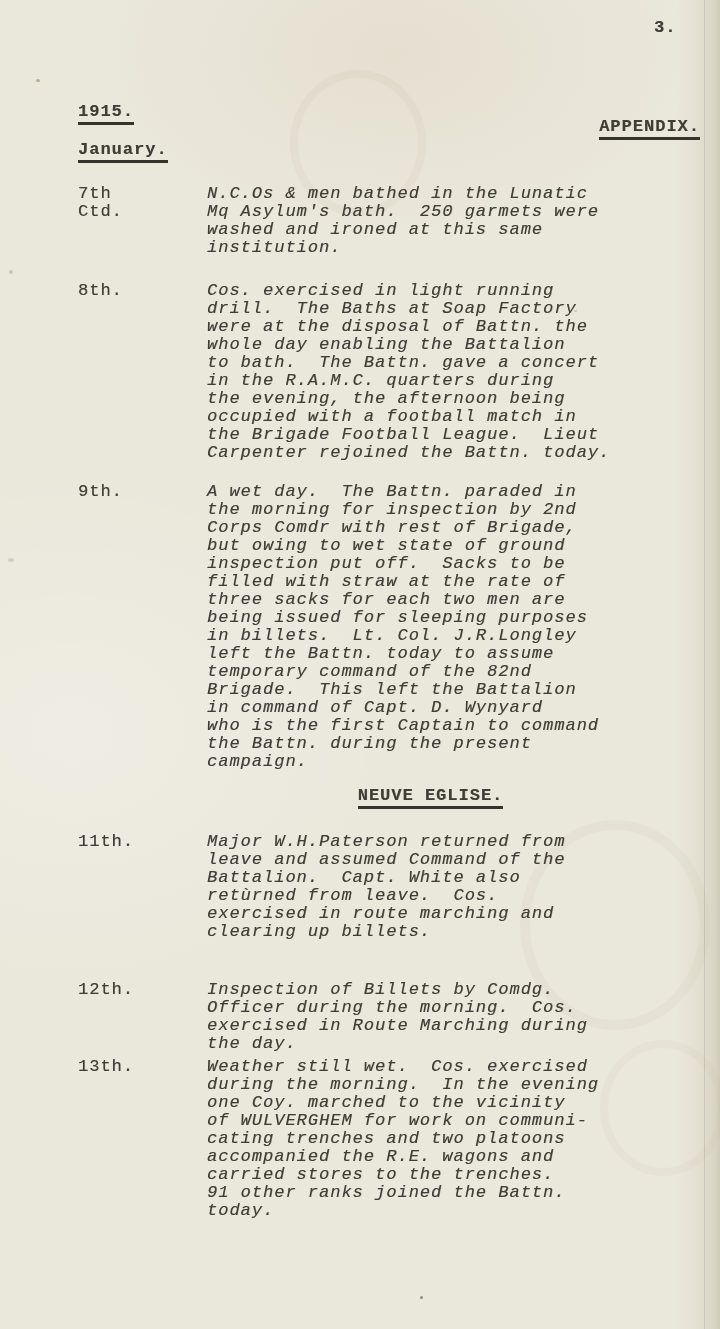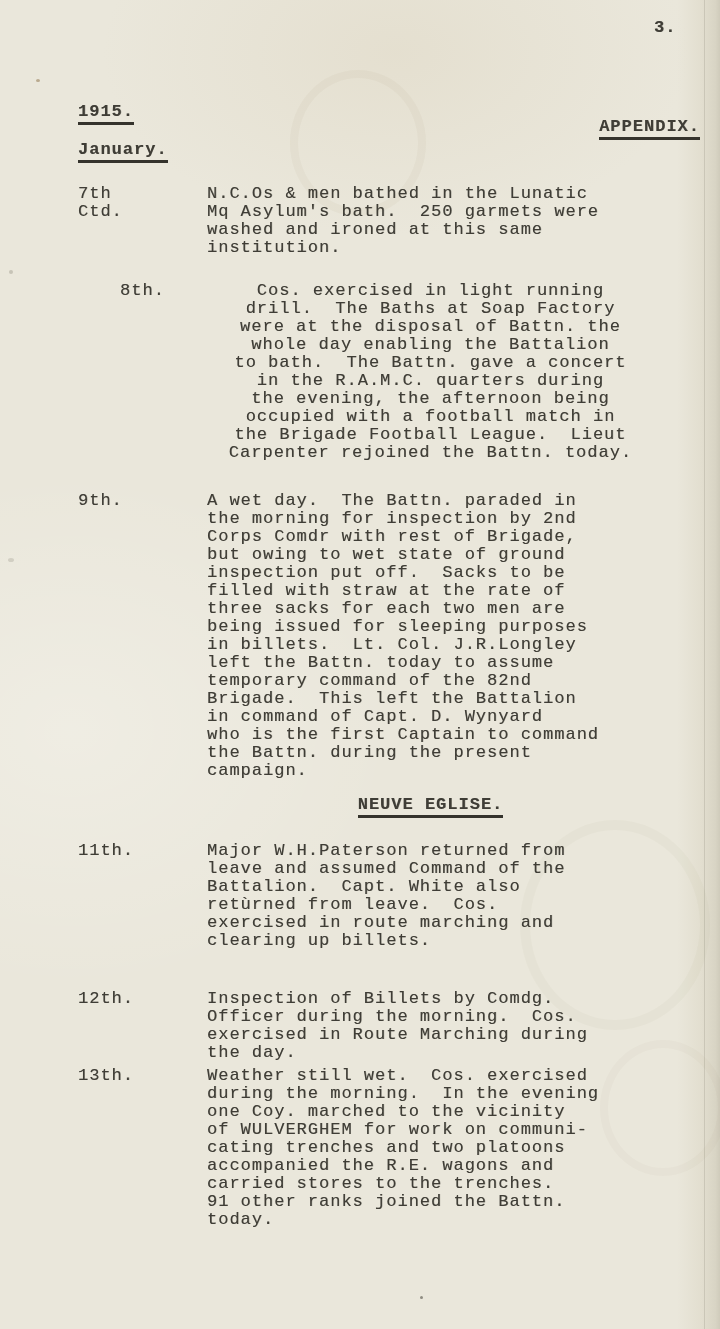--- a/index.html
+++ b/index.html
@@ -44,23 +44,24 @@
   .month    { position: absolute; top: 141px; left: 78px; }
   .entries  { position: absolute; top: 185px; left: 78px; width: 576px; }
   .entry { display: flex; align-items: flex-start; }
   .entry .date {
     flex: none; width: 129px;
     white-space: pre-line;
   }
   .entry .text {
     flex: none; width: 447px;
     white-space: pre-wrap;
+    font-style: italic;
   }
   .e1 { margin-bottom: 25px; }
-  .e2 { margin-bottom: 30px; text-align: center; }
+  .e2 { margin-bottom: 21px; }
   .e3 { margin-bottom: 16px; }
   .section-heading { margin-left: 129px; margin-bottom: 24px; text-align: center; }
   .e4 { margin-bottom: 16px; }
   .e5 { margin-bottom: 40px; }
   .e6 { margin-bottom: 5px; }
   .e7 { margin-bottom: 0; }
   
   .speck { position: absolute; border-radius: 50%; }
   .s1 { left: 36px;  top: 79px;   width: 4px; height: 3px; background: rgba(146,120,80,0.55); }
   .s2 { left: 9px;   top: 270px;  width: 4px; height: 4px; background: rgba(120,115,100,0.30); }

